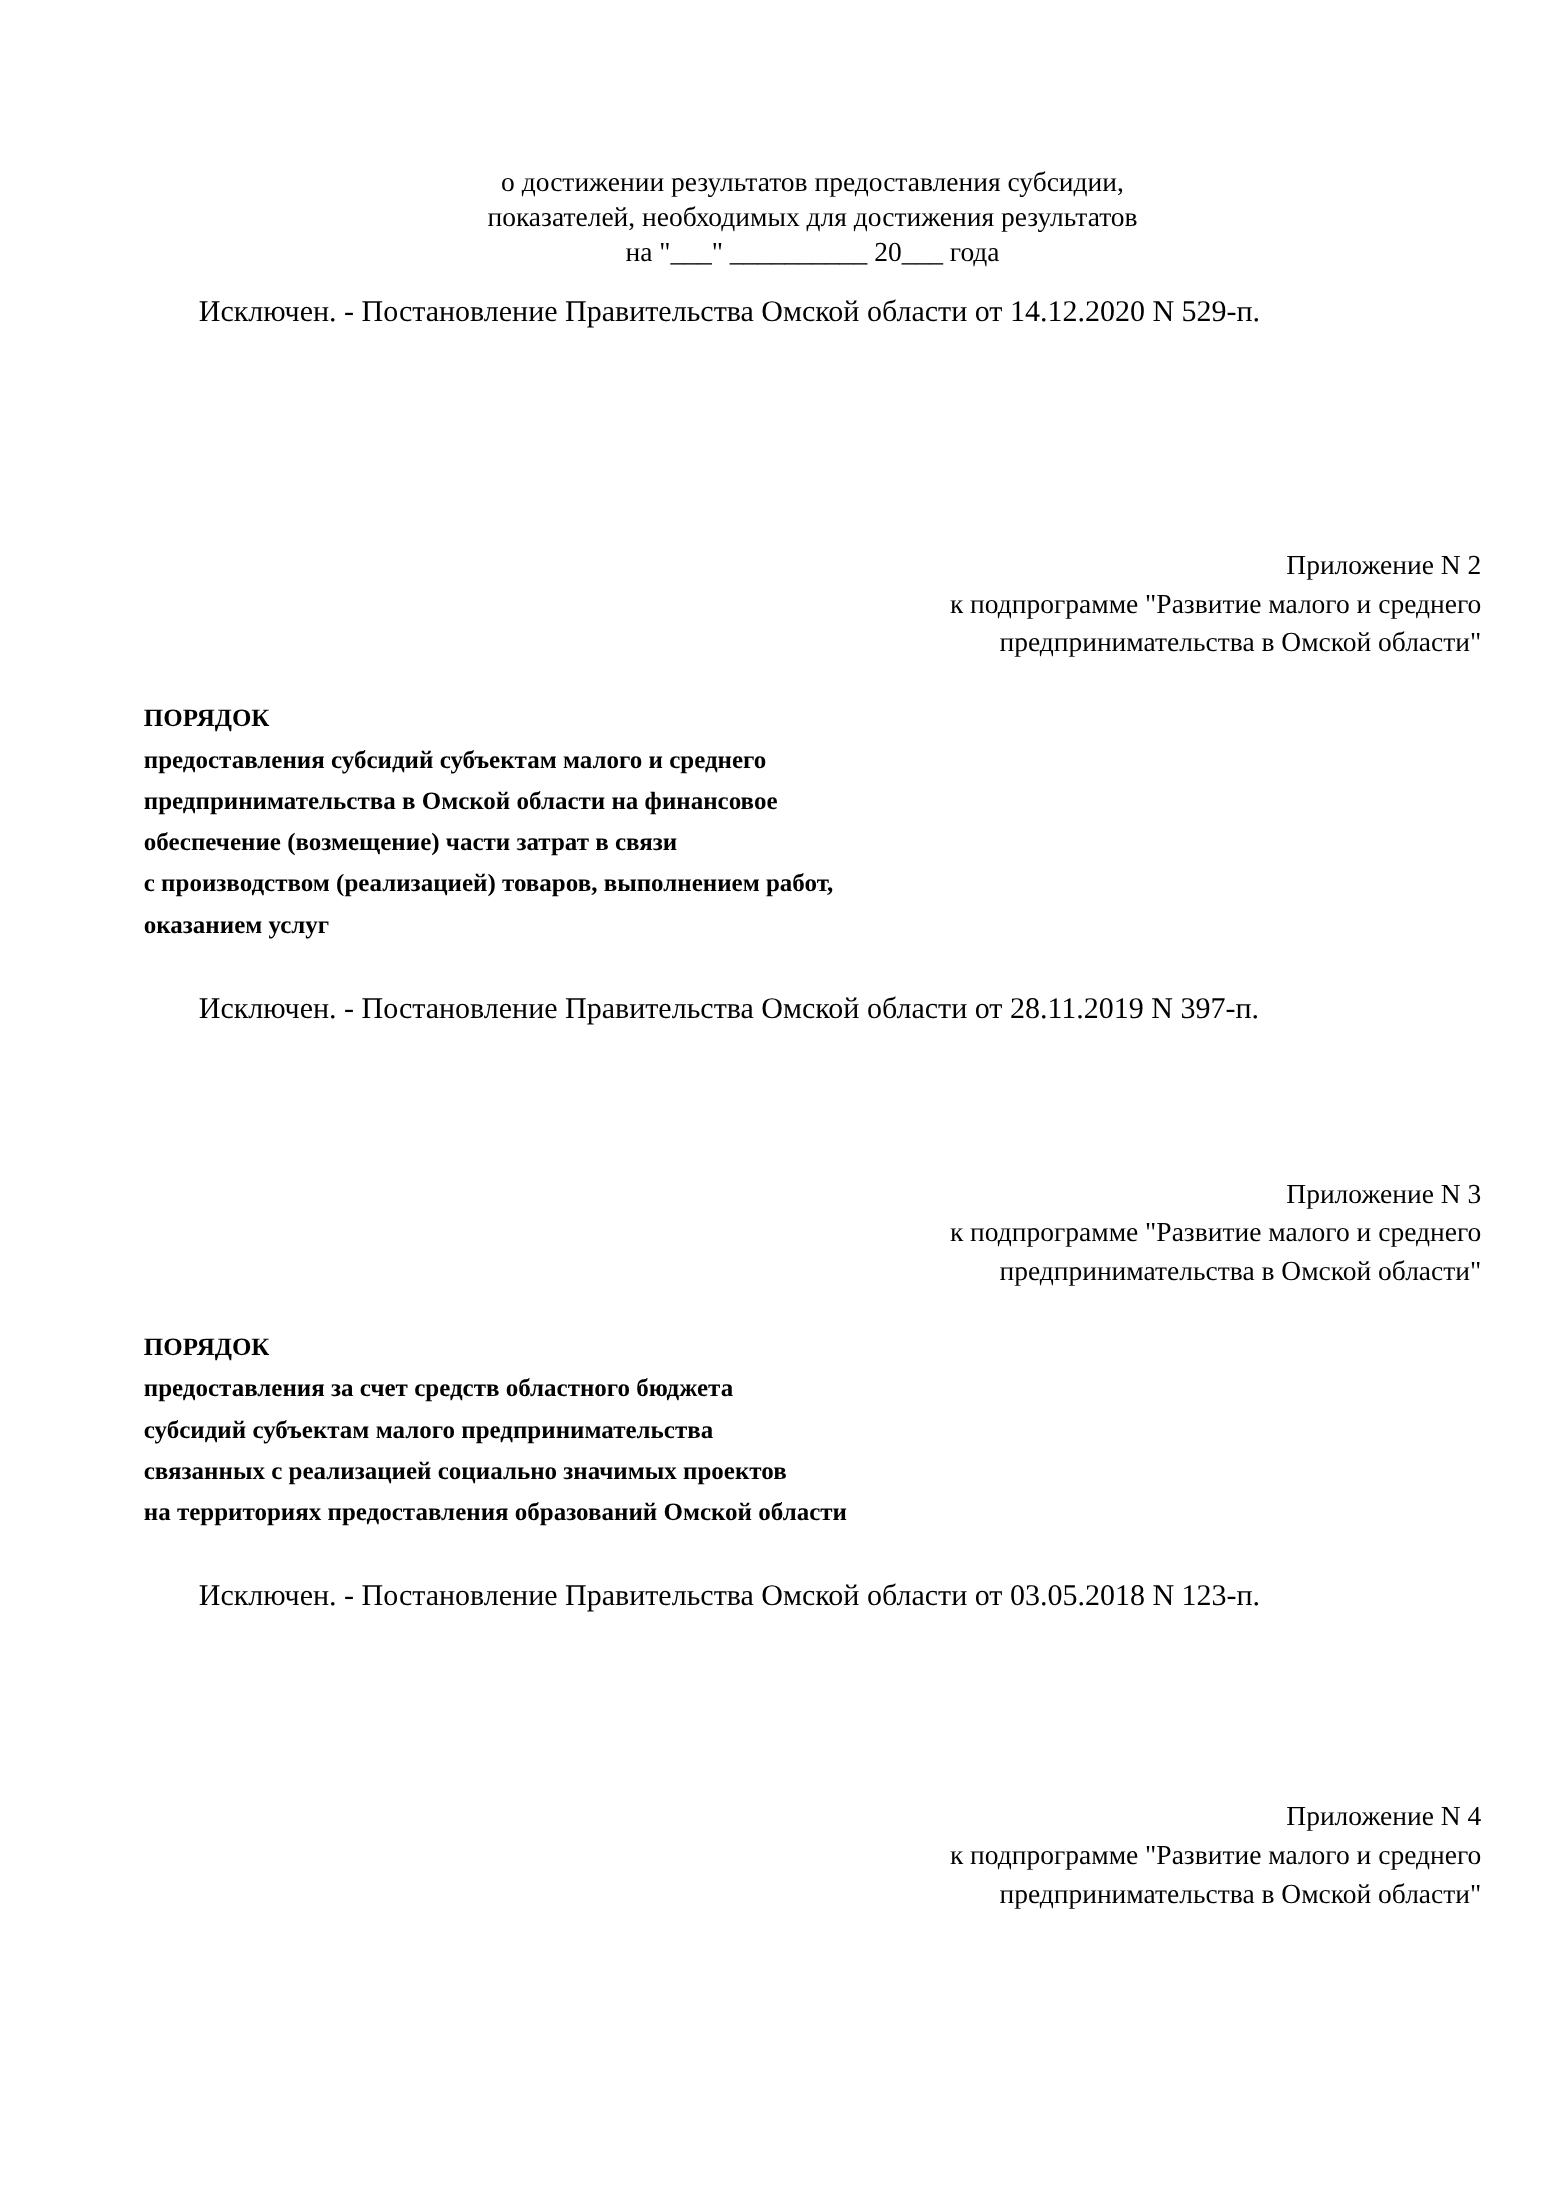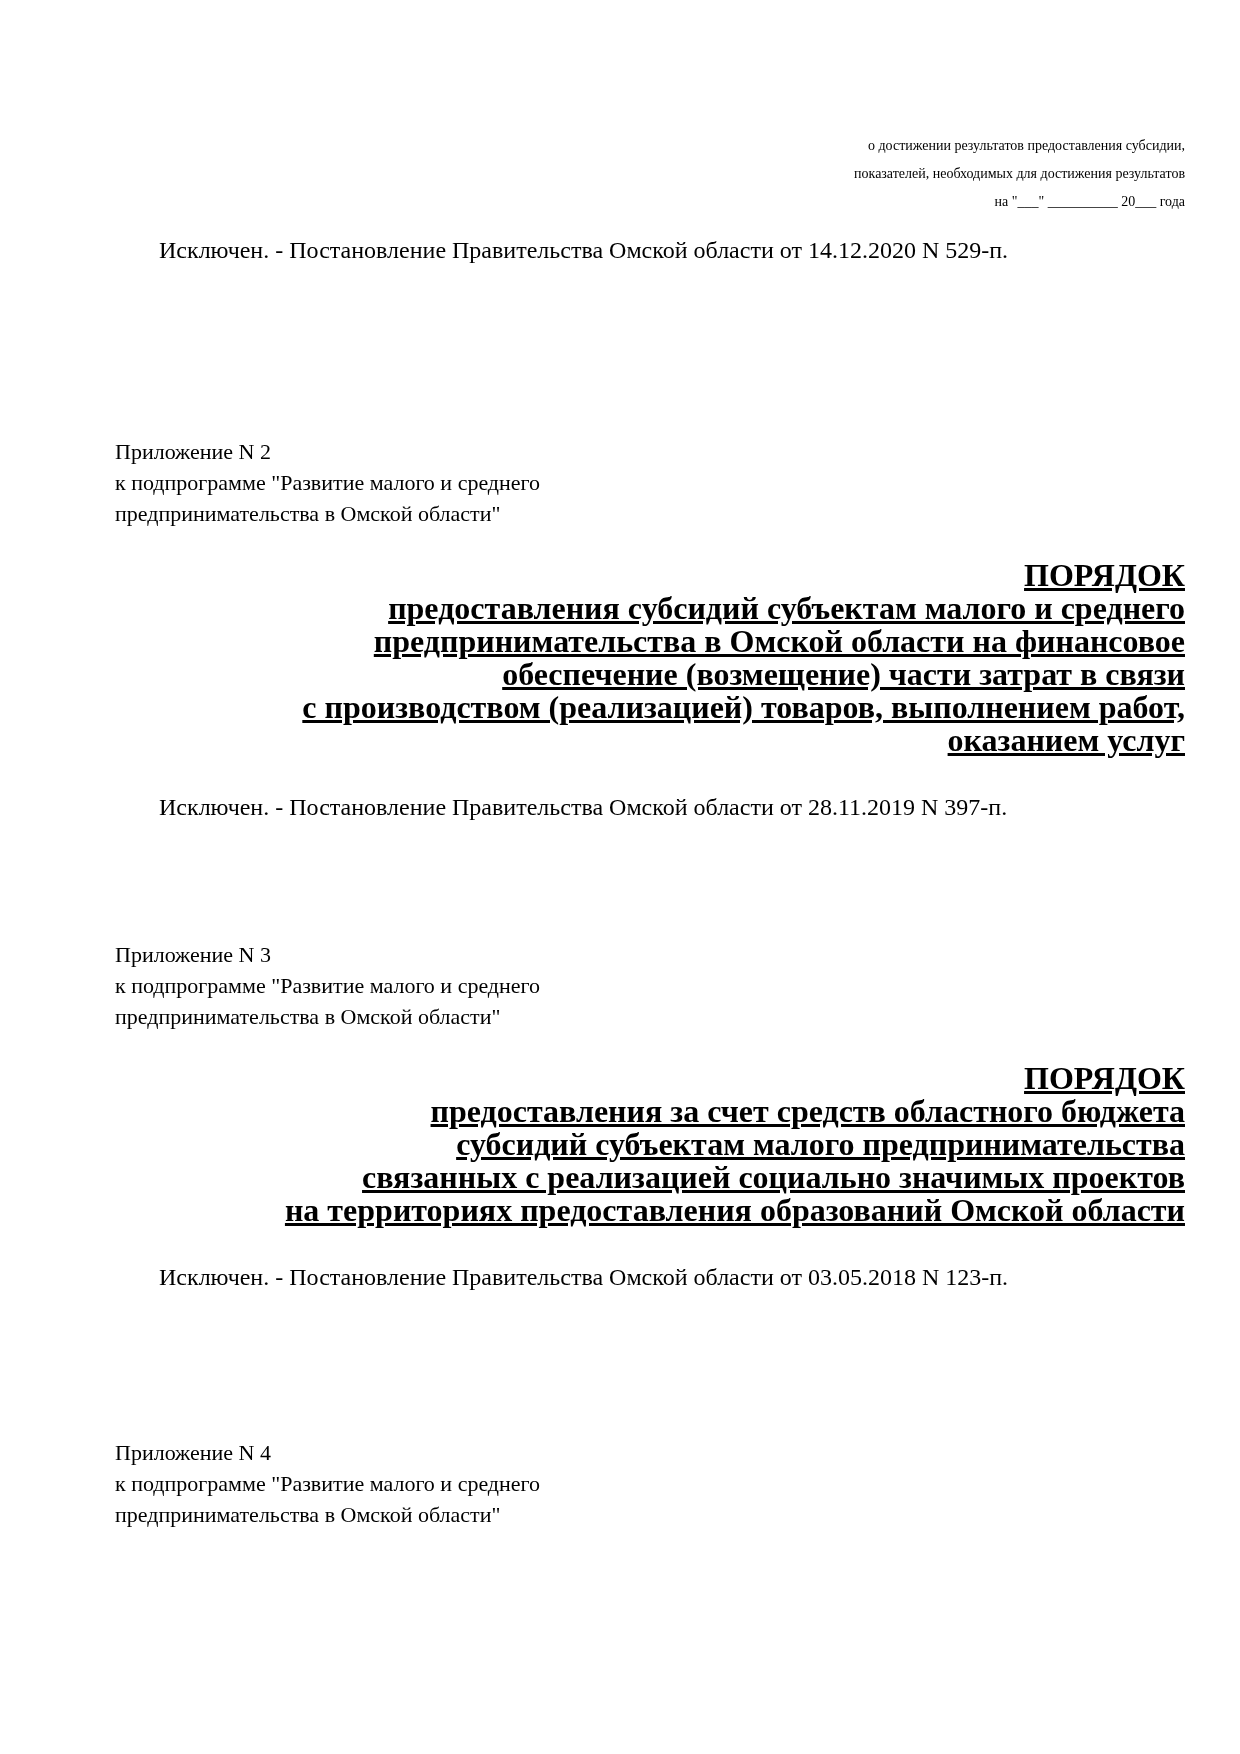--- a/index.html
+++ b/index.html
@@ -11,47 +11,46 @@
     color: #000000;
     overflow: hidden;
   }
   .page {
     width: 1240px;
     height: 1754px;
     padding: 132px 55px 0 115px;
     background: #ffffff;
   }
   .form-title {
-    text-align: right;
-    font-size: 14px;
+    text-align: center;
+    font-size: 22px;
     line-height: 28px;
   }
   .excluded {
     font-size: 24px;
     line-height: 28px;
     text-indent: 44px;
     text-align: left;
   }
   .excluded-1 { margin-top: 20px; }
   .excluded-after-order { margin-top: 36px; }
   .annex {
-    text-align: left;
+    text-align: right;
     font-size: 22px;
     line-height: 31px;
   }
   .annex-2 { margin-top: 172px; }
   .annex-3 { margin-top: 118px; }
   .annex-4 { margin-top: 146px; }
   .order-heading {
-    text-align: right;
+    text-align: left;
     font-weight: bold;
-    font-size: 32px;
+    font-size: 20px;
     line-height: 33px;
     margin-top: 30px;
-    text-decoration: underline;
   }
 </style>
 </head>
 <body>
 
 <div class="page">
 
   <div class="form-title">
     <div>о достижении результатов предоставления субсидии,</div>
     <div>показателей, необходимых для достижения результатов</div>

